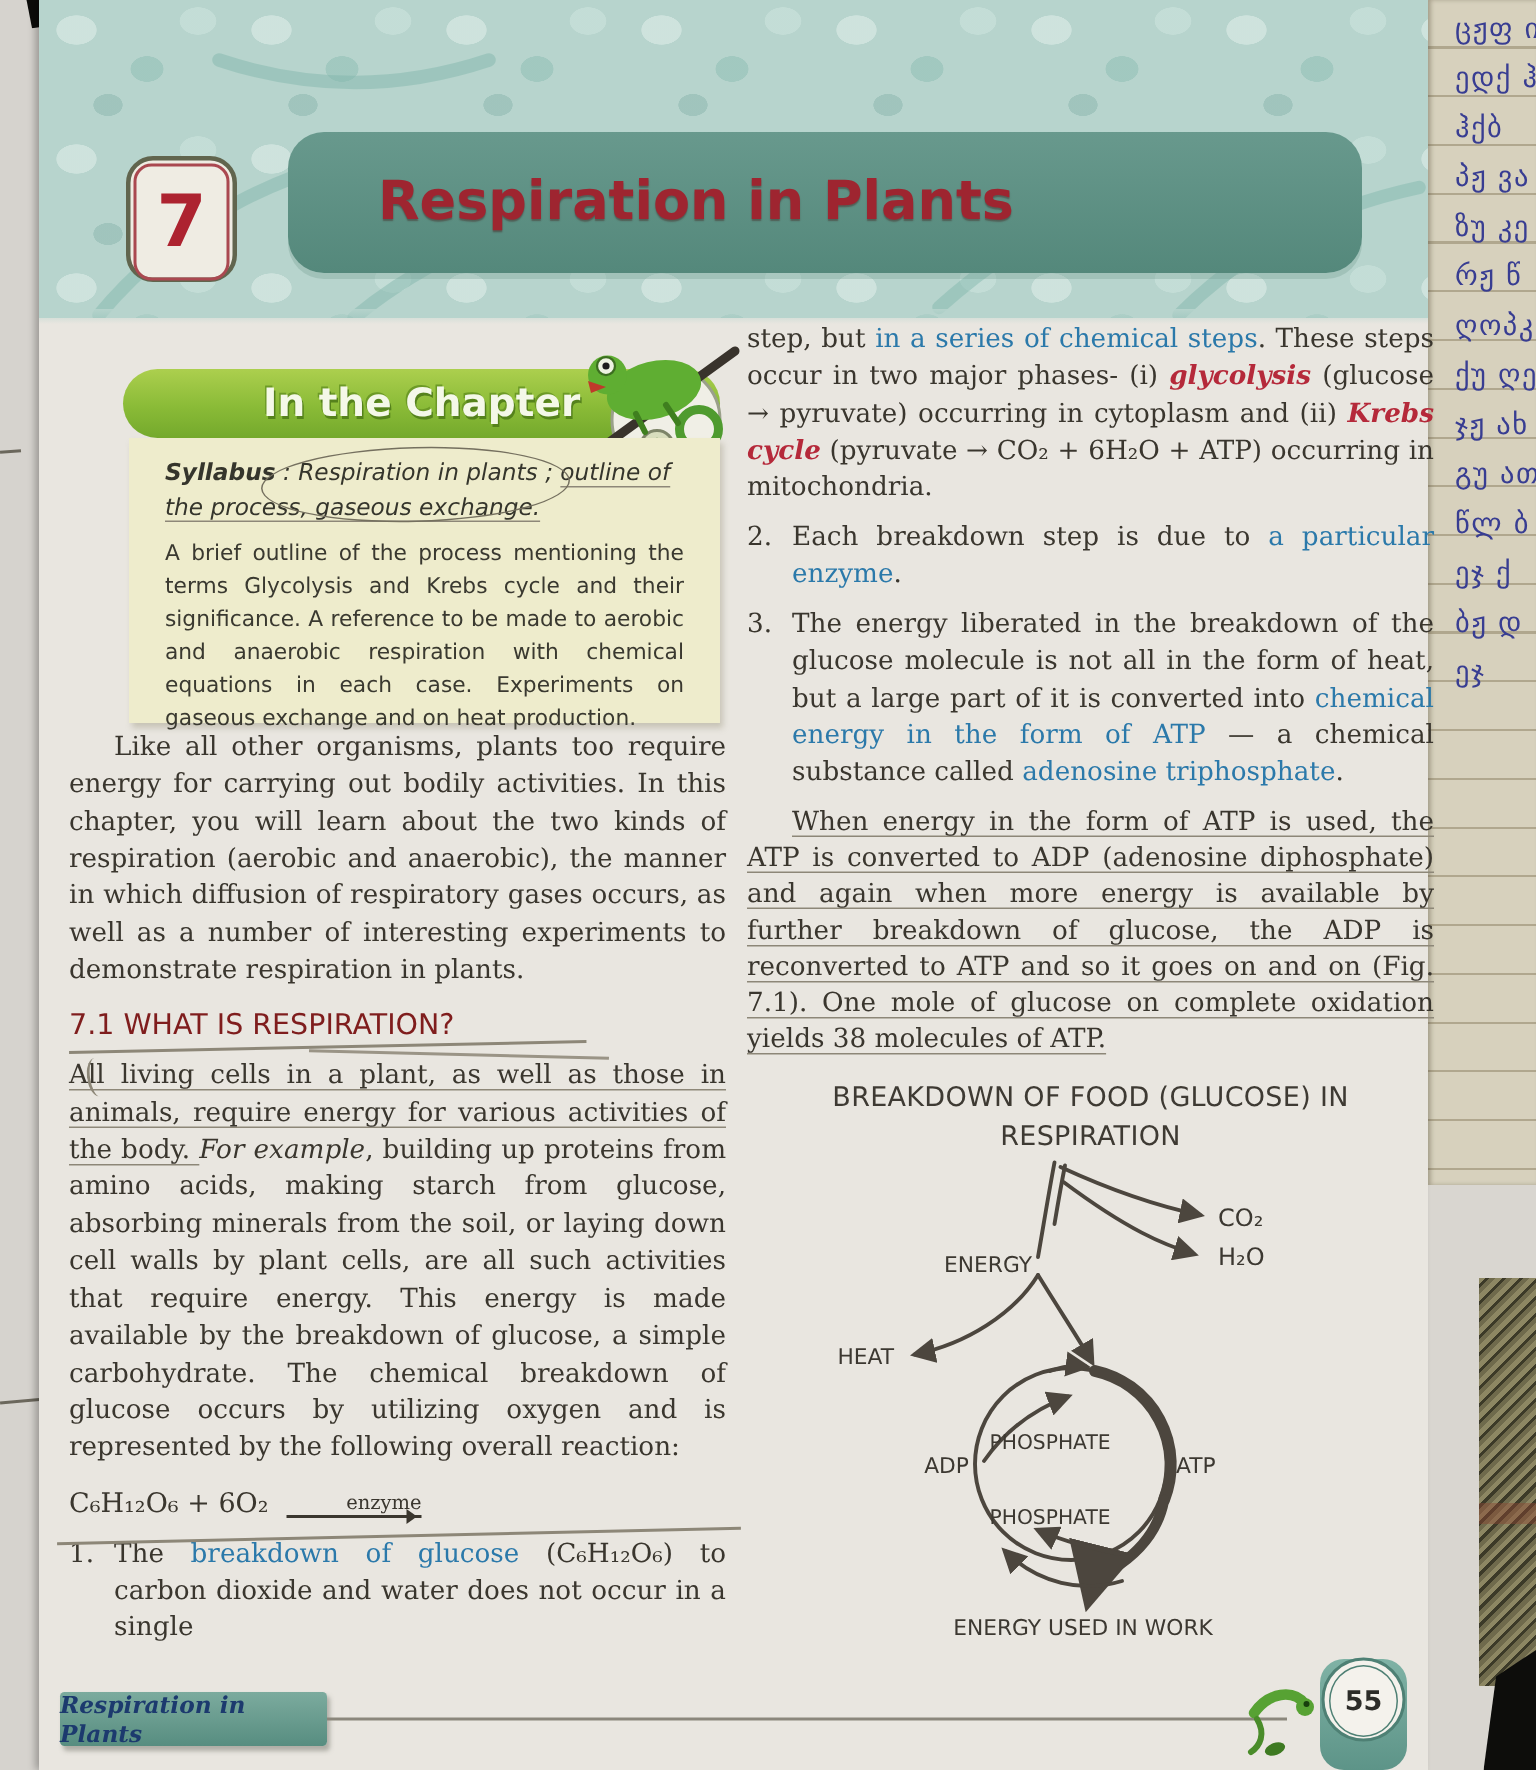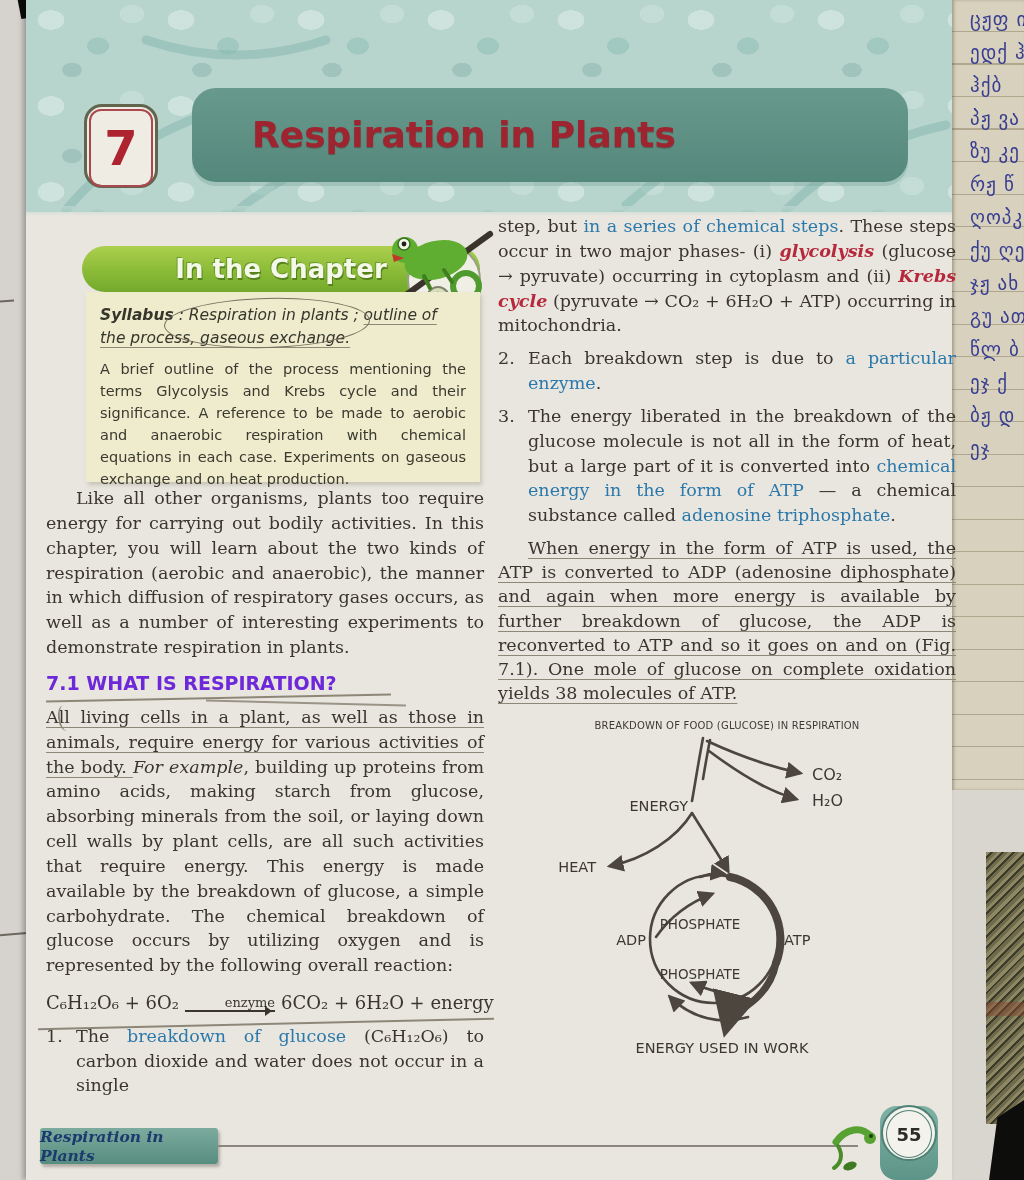--- a/index.html
+++ b/index.html
@@ -53,36 +53,36 @@
     font-family:"DejaVu Sans",sans-serif;font-weight:bold;font-size:36px;color:#9e2530;
     text-shadow:0 1px 1px rgba(60,0,0,.35);}
 
   .green-banner{left:56px;top:246px;width:398px;height:46px;border-radius:24px;
     background:linear-gradient(180deg,#accf4e,#8abb37 55%,#74a92c);
     display:flex;align-items:center;justify-content:center;}
   .green-banner .t{font-family:"DejaVu Sans",sans-serif;font-weight:bold;font-size:26px;color:#f4f8e8;
     text-shadow:1px 2px 0 #55821c,-1px -1px 0 #6c9a26;}
 
   .syllabus-box{left:60px;top:292px;width:394px;height:190px;background:#eeeccc;
-    box-sizing:border-box;padding:12px 14px;box-shadow:2px 3px 4px rgba(150,145,120,.4);}
+    box-sizing:border-box;padding:12px 24px;box-shadow:2px 3px 4px rgba(150,145,120,.4);}
   .syllabus-line{position:relative;font-family:"DejaVu Sans",sans-serif;font-size:15.5px;
     line-height:1.5;color:#35352c;margin-bottom:7px;}
   .pencil-ellipse{position:absolute;left:64px;top:-6px;width:204px;height:48px;
     border:1.6px solid #75705f;border-radius:50%;transform:rotate(-1.5deg);pointer-events:none;}
   .syllabus-body{font-family:"DejaVu Sans",sans-serif;font-size:14.5px;line-height:1.52;
     color:#3a3930;text-align:justify;}
 
   .col{color:#3a362e;font-size:17.5px;line-height:1.42;}
   .col-left{left:20px;top:486px;width:438px;}
   .col-right{left:472px;top:214px;width:458px;}
   .para{text-align:justify;}
   .indent{text-indent:30px;}
 
   .h71{position:relative;margin-top:10px;font-family:"DejaVu Sans",sans-serif;
-    font-weight:bold;font-size:19px;color:#6d28d9;}
+    font-weight:normal;font-size:19px;color:#7f1d1d;}
   .h71-line1{left:0;top:27px;width:345px;height:2px;background:#8d8778;transform:rotate(-1.2deg);}
   .h71-line2{left:160px;top:32px;width:200px;height:1.6px;background:#9a9486;transform:rotate(1.4deg);}
 
   .p2wrap{position:relative;margin-top:8px;}
   .pencil-paren{position:absolute;left:12px;top:0px;width:12px;height:26px;
     border-left:2px solid #8d8778;border-radius:50% 0 0 50%;transform:rotate(-8deg);}
 
   .eq-row{position:relative;margin-top:12px;display:flex;align-items:center;gap:6px;
     font-size:18px;white-space:nowrap;}
   .eq-arrow{display:flex;flex-direction:column;align-items:flex-end;width:96px;}
@@ -98,21 +98,21 @@
 
   .u{text-decoration:underline;text-decoration-color:#8d8778;text-decoration-thickness:1.3px;
      text-underline-offset:3.5px;text-decoration-skip-ink:none;}
   .b{color:#2b79aa;}
   .r{color:#b5293a;font-style:italic;font-weight:bold;}
   .i{font-style:italic;}
   .bi{font-style:italic;font-weight:bold;}
   .i.u{font-style:italic;}
 
   .fig-title{margin-top:14px;text-align:center;font-family:"DejaVu Sans",sans-serif;
-    font-size:10px;color:#3e3a33;letter-spacing:.2px;}
+    font-size:18px;color:#3e3a33;letter-spacing:.2px;}
   .fig-caption{margin-top:4px;text-align:center;font-family:"DejaVu Sans",sans-serif;
     font-size:15px;line-height:1.4;color:#2f78ab;}
   .fig-caption .fb{font-weight:bold;}
   svg text{font-family:"DejaVu Sans",sans-serif;fill:#3c3831;}
 
   .footer-tab{left:14px;top:1128px;width:178px;height:36px;border-radius:3px;
     background:linear-gradient(180deg,#7cab9e,#578d80);
     box-shadow:2px 3px 3px rgba(120,120,110,.5);
     display:flex;align-items:center;justify-content:center;}
   .footer-tab .t{font-family:"DejaVu Serif",serif;font-weight:bold;font-style:italic;
@@ -223,21 +223,20 @@
       <span class="u">All living cells in a plant, as well as those in animals, require energy for various activities of the body. </span><span class="i">For example</span><span>, building up proteins from amino acids, making starch from glucose, absorbing minerals from the soil, or laying down cell walls by plant cells, are all such activities that require energy. This energy is made available by the breakdown of glucose, a simple carbohydrate. The chemical breakdown of glucose occurs by utilizing oxygen and is represented by the following overall reaction:</span></div>
 
       <div class="eq-row">
         <span>C₆H₁₂O₆ + 6O₂</span>
         <span class="eq-arrow">
           <span class="lbl">enzyme</span>
           <span class="eq-shaft">
               <span class="head"></span>
             </span>
         </span>
-        <span>6CO₂ + 6H₂O + energy</span>
         <span class="abs eq-underline"></span>
       </div>
 
 
       <div class="list-item">
         <span class="num">1.</span>
         <span class="txt"><span>The </span><span class="b">breakdown of glucose</span><span> (C₆H₁₂O₆) to carbon dioxide and water does not occur in a single</span></span>
       </div>
     </div>
 

